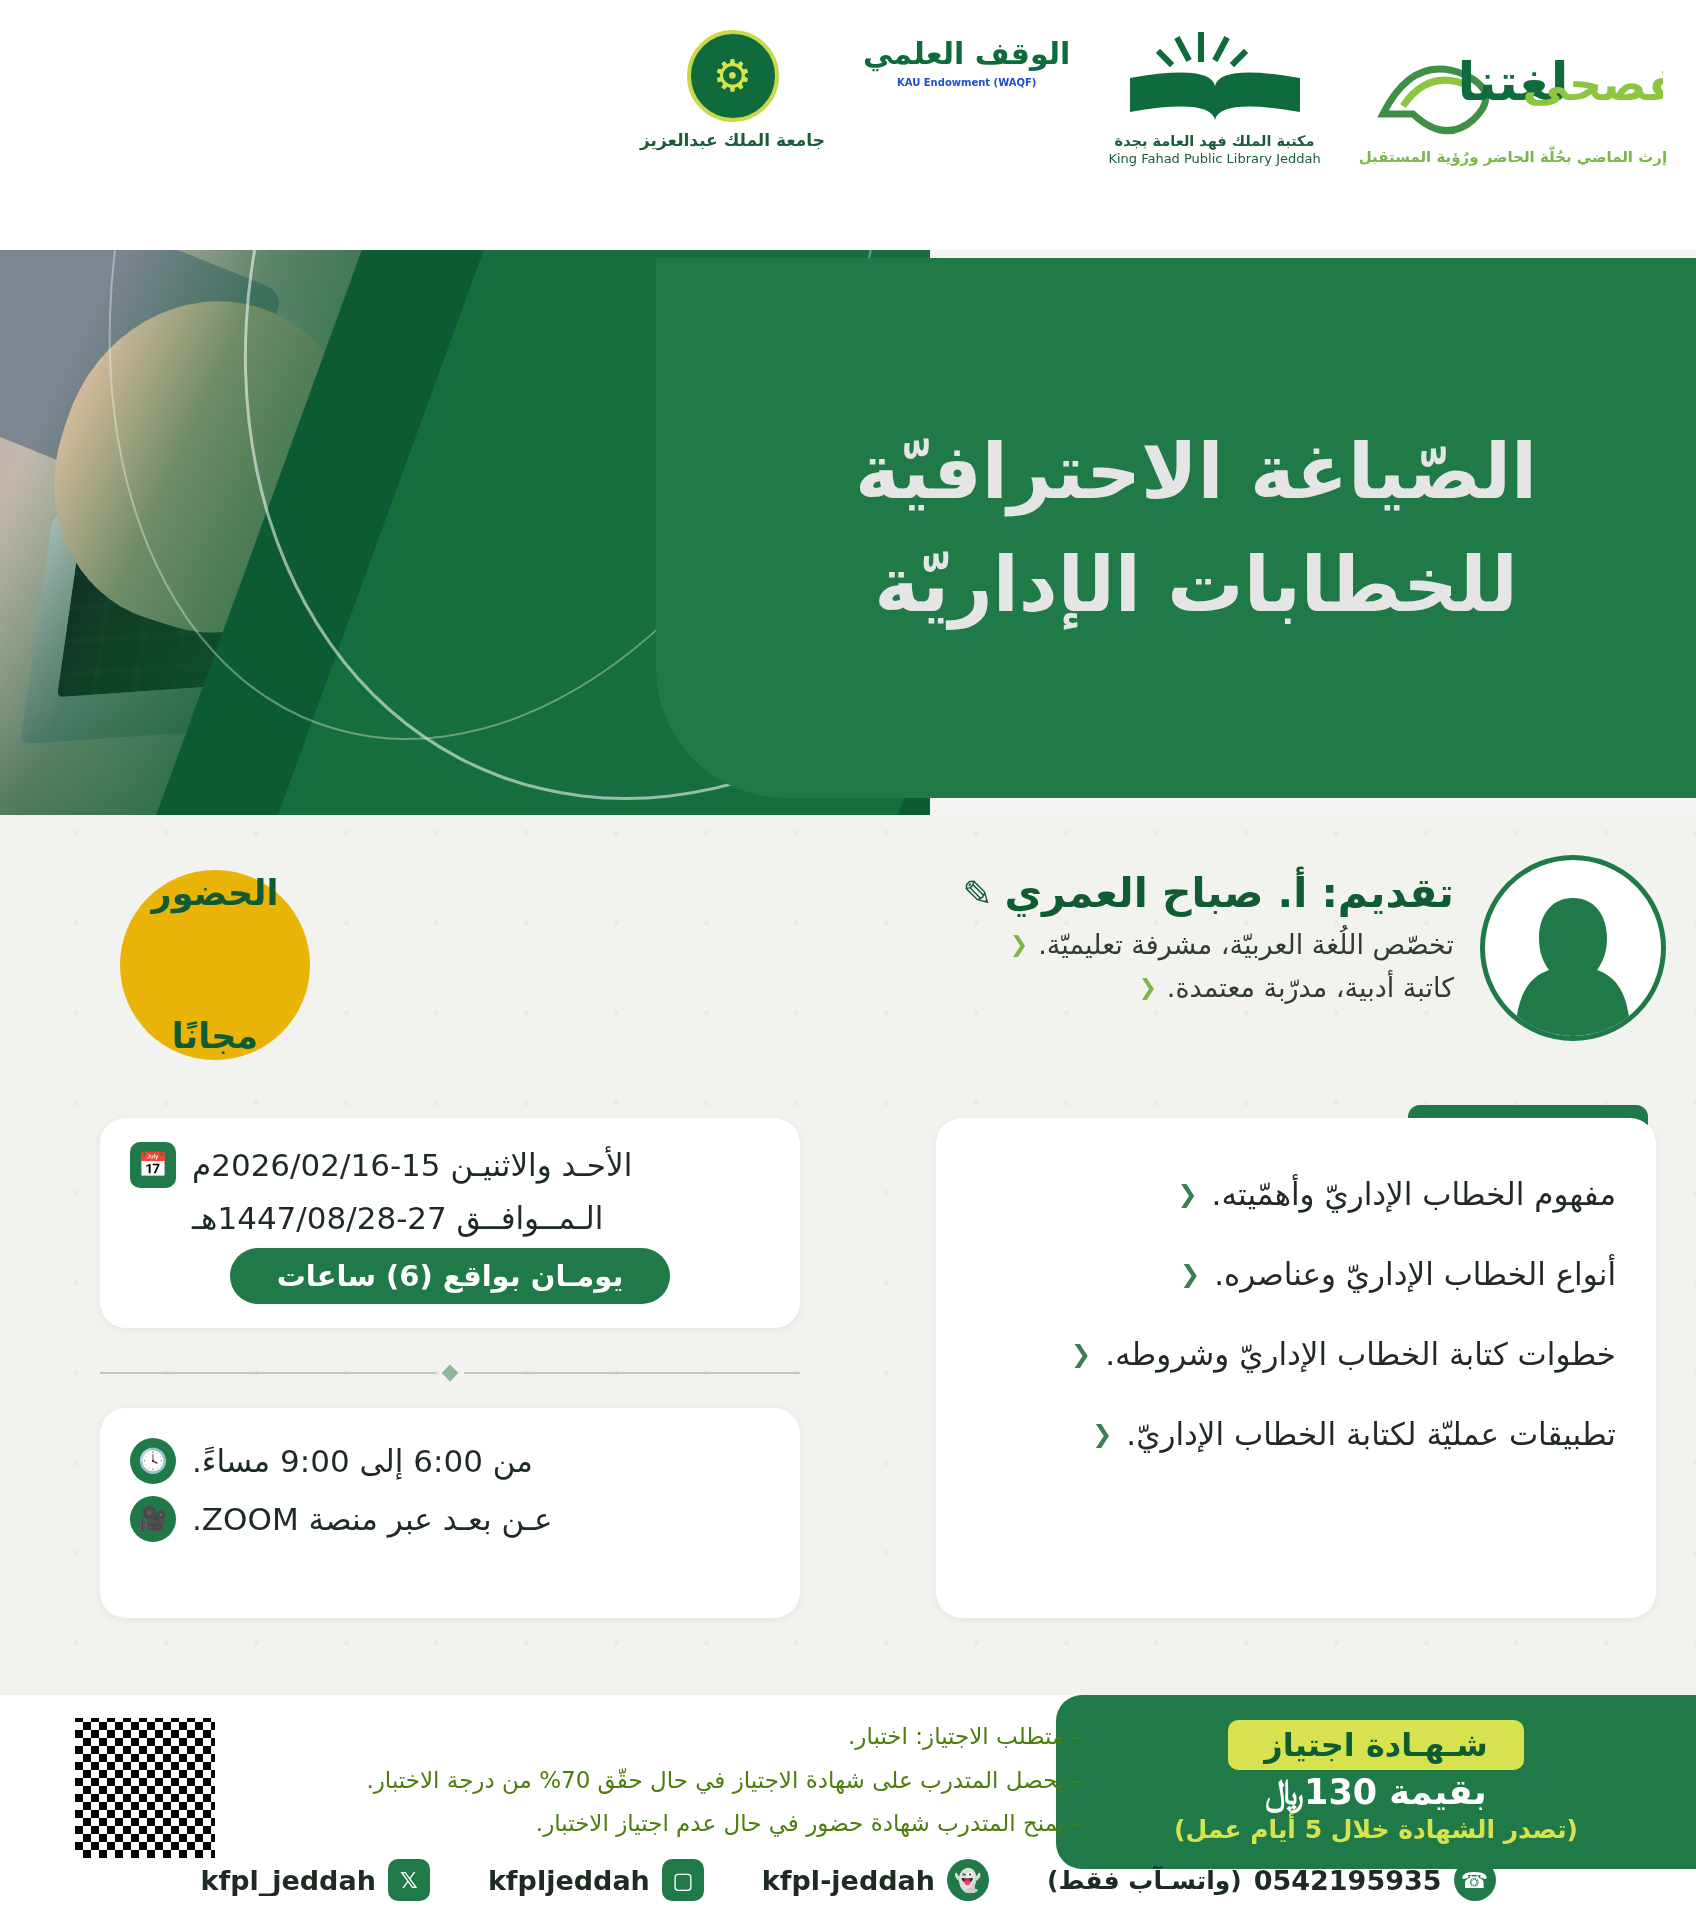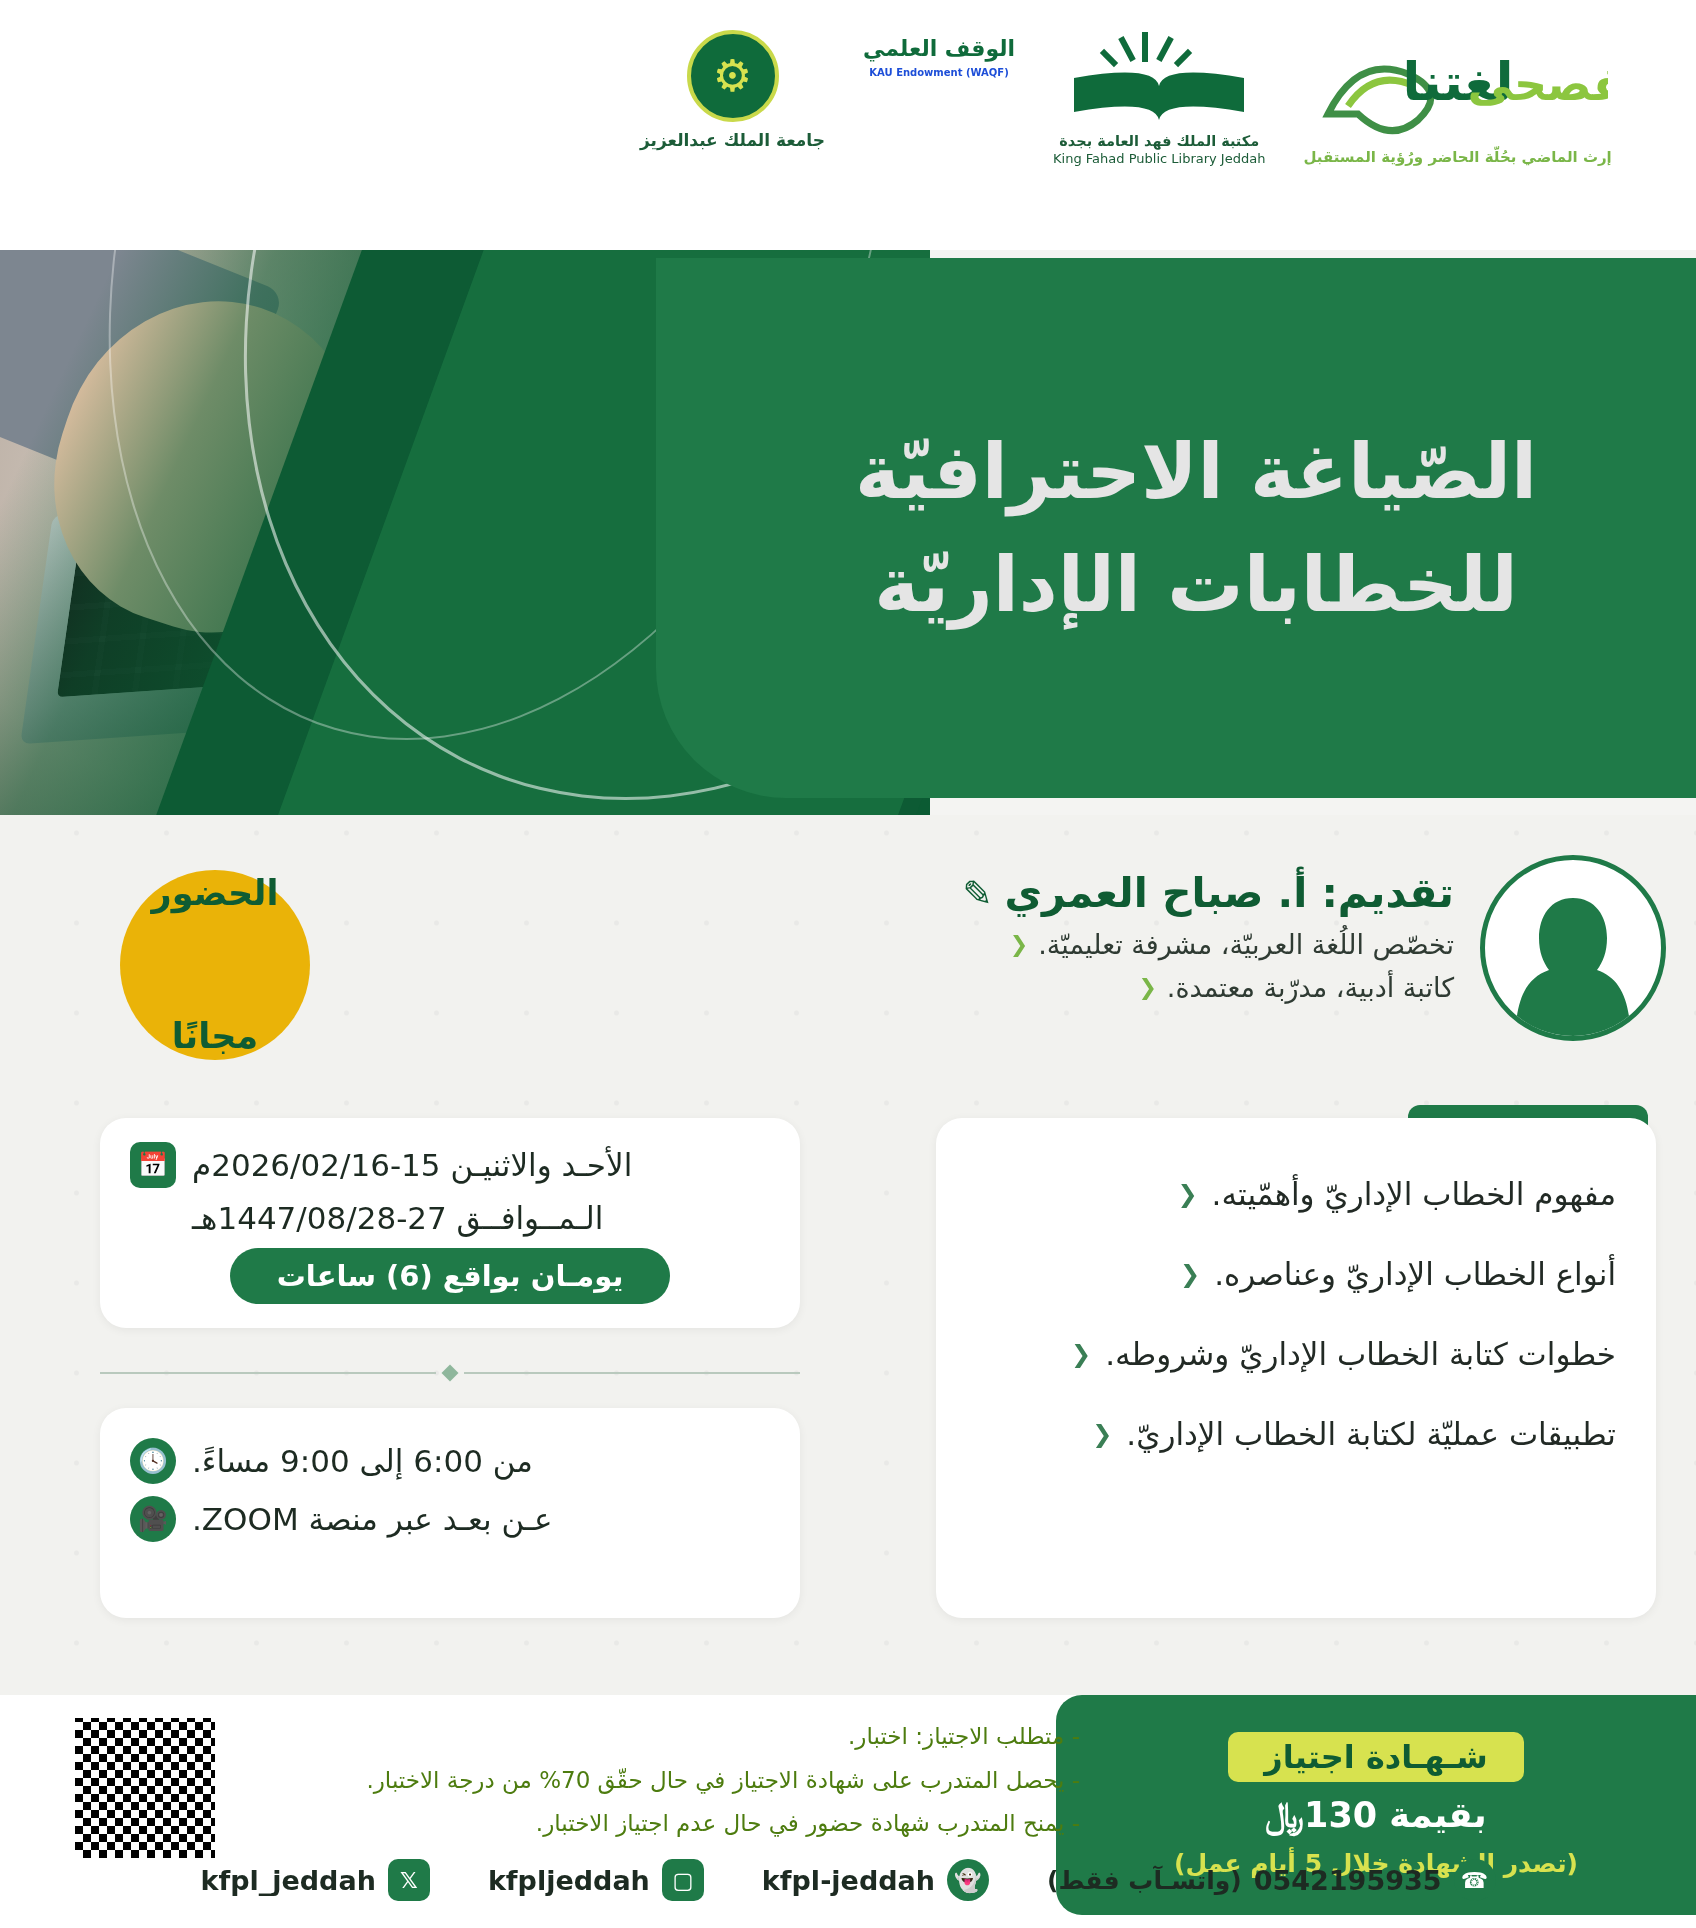--- a/index.html
+++ b/index.html
@@ -43,21 +43,21 @@
   .kau-circle {
     width: 92px; height: 92px; border-radius: 50%;
     background: #0f6b3b;
     border: 4px solid #c9d94a;
     display: flex; align-items: center; justify-content: center;
     color: #d7e24f; font-size: 44px; line-height: 1;
   }
   .kau-sub { font-size: 17px; font-weight: bold; margin-top: 8px; color: #1c5c38; }
   .waqf-block { display:flex; flex-direction:column; align-items:center; padding-top: 6px;}
   .waqf-logo {
-    font-size: 22px; font-weight: bold; color: #0f6b3b;
+    font-size: 30px; font-weight: bold; color: #0f6b3b;
     letter-spacing: -1px;
   }
   .waqf-en { font-size: 10px; font-weight: bold; color: #1d4ed8; margin-top: 6px; }
   .kfpl-block { display:flex; flex-direction:column; align-items:center; padding-top: 2px; }
   .kfpl-mark { width: 190px; height: 96px; }
   .kfpl-ar { font-size: 14.5px; color: #1c5c38; margin-top: 5px; font-weight: bold;}
   .kfpl-en { font-size: 13px; color: #1c5c38; margin-top: 2px; }
   .fusha-block { display:flex; flex-direction:column; align-items:center; padding-top: 4px;}
   .fusha-mark { width: 300px; height: 110px; }
   .fusha-tag { font-size: 15px; color: #7ab648; font-weight: bold; margin-top: 4px; }
@@ -296,26 +296,26 @@
   
   .footer {
     position: absolute;
     top: 1695px; left: 0;
     width: 1696px; height: 233px;
     background: #ffffff;
   }
   .cert-panel {
     position: absolute;
     top: 1695px; right: 0;
-    width: 640px; height: 220px;
+    width: 640px; height: 174px;
     background: #1f7a48;
     border-radius: 26px 0 0 26px;
     color: #ffffff;
     display: flex; flex-direction: column; align-items: center; justify-content: center;
-    gap: 13px;
+    gap: 2px;
   }
   .cert-title {
     background: #d7e24f; color: #0f5c33;
     font-size: 32px; font-weight: bold;
     padding: 6px 36px; border-radius: 10px;
   }
   .cert-price { font-size: 35px; font-weight: bold; }
   .cert-note { font-size: 25px; font-weight: bold; color: #d7e24f; }
   .notes {
     position: absolute;

